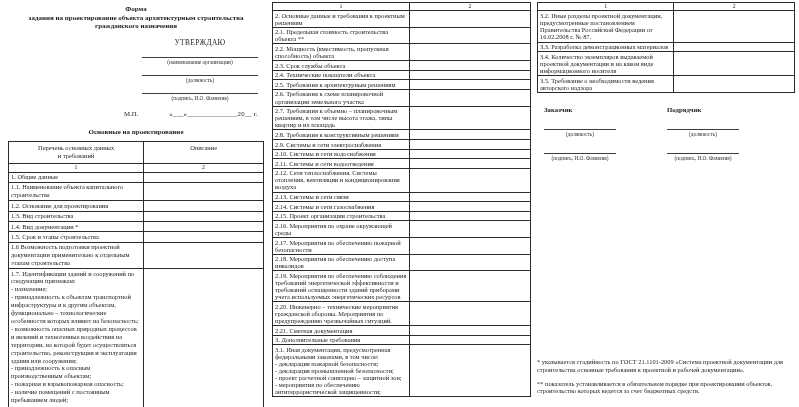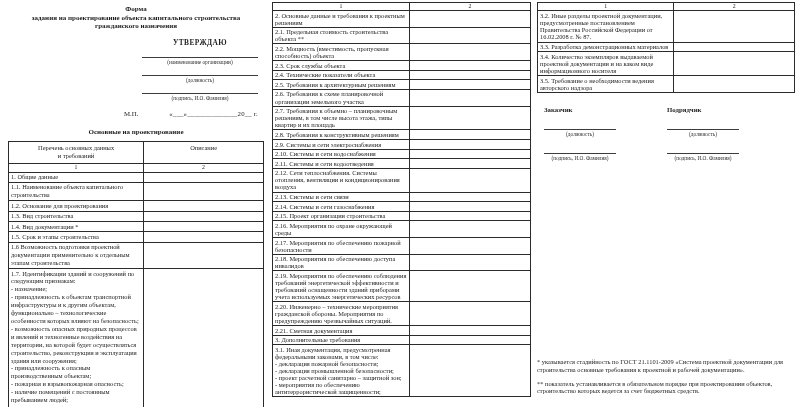--- a/index.html
+++ b/index.html
@@ -9,21 +9,21 @@
     font-family:"Liberation Serif","DejaVu Serif",serif;
   }
   .page{position:absolute;}
   #page1{left:8px;top:5px;width:256px;}
   #page2{left:272px;top:2px;width:259px;}
   #page3{left:537px;top:2px;width:258px;}
 
   .doc-title{font-weight:bold;font-size:7px;line-height:8.6px;text-align:center;white-space:pre-line;}
 
   .approve{width:134px;margin:7px 6px 0 auto;font-size:6.2px;}
-  .approve-title{font-weight:bold;font-size:7.4px;text-align:center;letter-spacing:.4px;margin:0 0 2px 18px;}
+  .approve-title{font-weight:normal;font-size:7.4px;text-align:center;letter-spacing:.4px;margin:0 0 2px 18px;}
   .fld{margin:10px 0 0 18px;border-top:1px solid #3c3c3c;text-align:center;font-size:5.3px;padding-top:1px;color:#2e2e2e;}
   .mp-row{display:flex;justify-content:space-between;align-items:flex-end;margin-top:9px;font-size:6.8px;}
   .mp-date{letter-spacing:.2px;}
 
   .section-title{font-weight:bold;font-size:7px;text-align:center;margin:11px 0 5px 0;}
 
   table.form{border-collapse:collapse;width:100%;table-layout:fixed;}
   table.form td,table.form th{
     border:1px solid #2b2b2b;vertical-align:top;font-weight:normal;text-align:left;
     font-size:6.4px;padding:0.5px 2px 1px 2px;white-space:pre-line;word-wrap:break-word;
@@ -42,21 +42,21 @@
   .sig-fld{width:72px;border-top:1px solid #3c3c3c;text-align:center;font-size:5.3px;padding-top:1px;color:#2e2e2e;margin-top:16px;}
 
   .footnotes{position:absolute;left:0;top:356px;width:258px;font-size:6.4px;line-height:7.8px;}
   .footnotes p{margin:0 0 6px 0;}
 </style>
 </head>
 <body>
 
 <div class="page" id="page1">
   <div class="doc-title">Форма
-задания на проектирование объекта капитального строительства
+задания на проектирование объекта архитектурным строительства
 гражданского назначения</div>
 
   <div class="approve">
     <div class="approve-title">УТВЕРЖДАЮ</div>
     <div class="fld">(наименование организации)</div>
     <div class="fld">(должность)</div>
     <div class="fld">(подпись, И.О. Фамилия)</div>
     <div class="mp-row">
       <span>М.П.</span>
       <span class="mp-date">«___»______________20__ г.</span>

